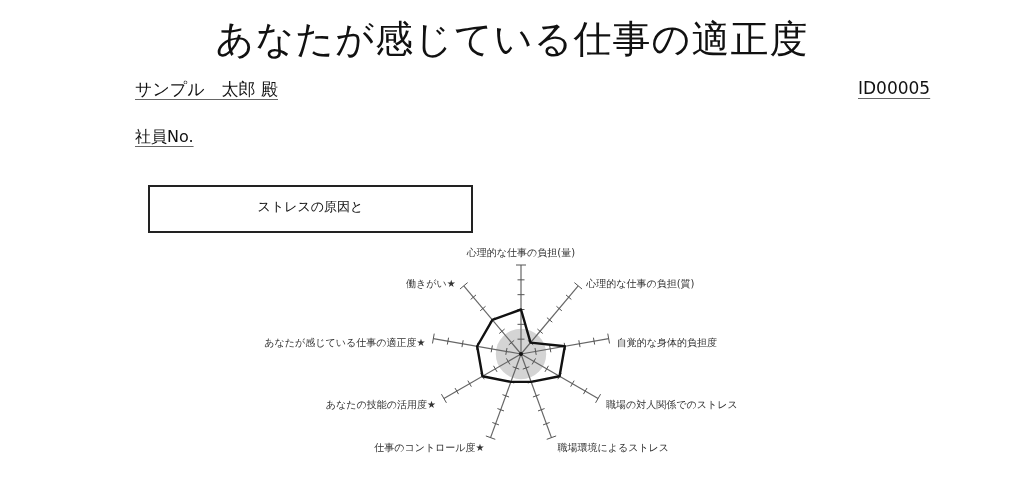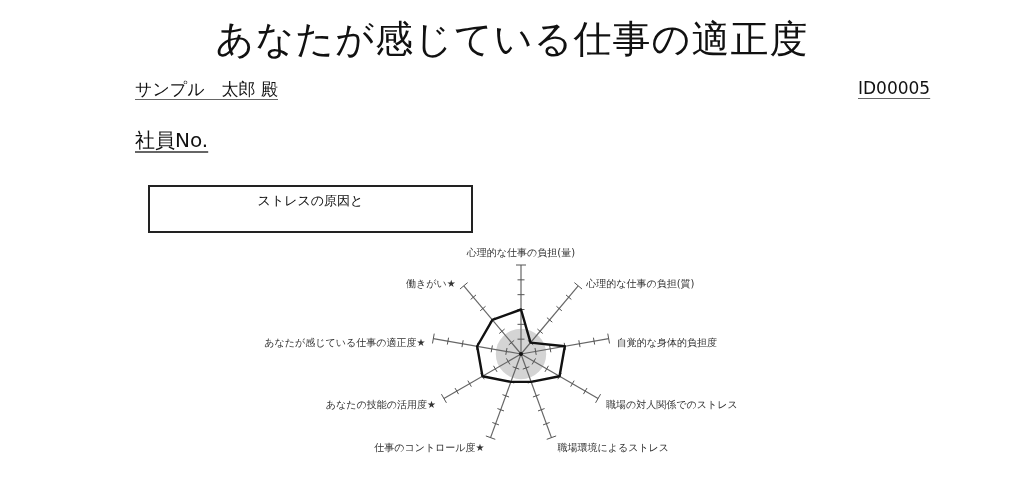--- a/index.html
+++ b/index.html
@@ -2,27 +2,27 @@
 <html><head>
 <meta charset="utf-8">
 <style>
   html, body { margin:0; padding:0; background:#ffffff; }
   body { width:1024px; height:479px; position:relative; overflow:hidden;
          font-family: "DejaVu Sans", "Liberation Sans", sans-serif; color:#111; }
   .title { position:absolute; left:0; width:1024px; top:14px; text-align:center;
            font-size:38px; letter-spacing:1px; color:#111; }
   .name { position:absolute; left:135px; top:78px; font-size:17px;
           text-decoration:underline; text-underline-offset:4px; text-decoration-color:#666;text-align:center; }
-  .emp { position:absolute; left:135px; top:127px; font-size:20px;
+  .emp { position:absolute; left:135px; top:127px; font-size:16px;
          text-decoration:underline; text-underline-offset:4px; text-decoration-color:#666; }
   .pid { position:absolute; left:818px; top:78px; font-size:17px;
          text-decoration:underline; text-underline-offset:4px; text-decoration-color:#666;margin-left:40px; }
   .box { position:absolute; left:148px; top:185px; width:325px; height:48px;
          border:2px solid #222; box-sizing:border-box; text-align:center;
-         font-size:13px; line-height:20px; padding-top:4px; }
+         font-size:13px; line-height:20px; padding-top:10px; }
   .chart { position:absolute; left:0; top:0; }
   .lbl { font-size:10px; fill:#333; font-family:"DejaVu Sans", sans-serif; }
 </style>
 </head>
 <body>
 
 <div class="title">あなたが感じている仕事の適正度</div>
 <div class="name">サンプル　太郎 殿</div>
 <div class="pid">ID00005</div>
 <div class="emp">社員No.</div>

